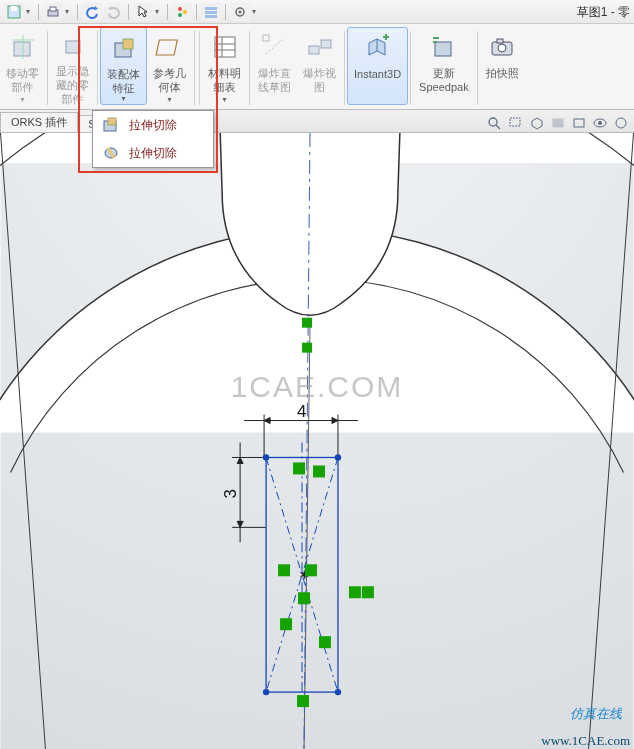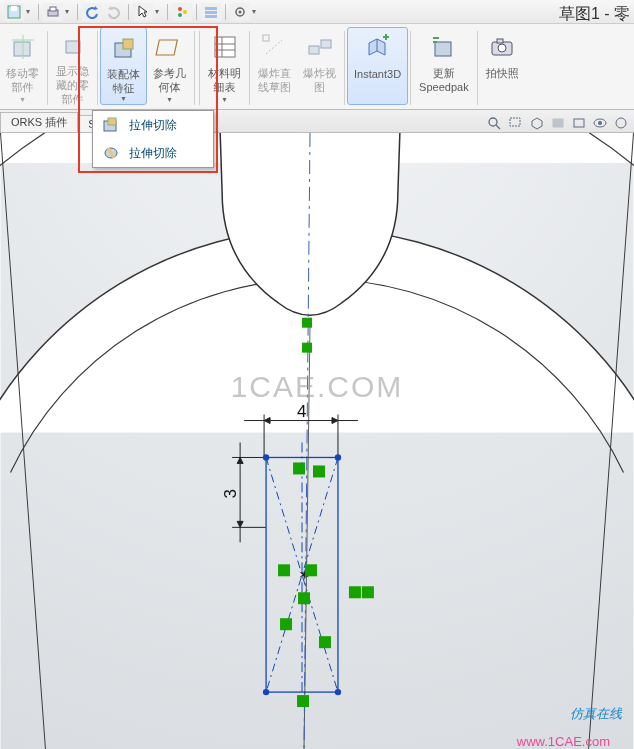--- a/index.html
+++ b/index.html
@@ -31,21 +31,21 @@
     display: flex; align-items: center; justify-content: center;
     font-size: 10px;
     color: #555;
   }
   .qat-sep { width: 1px; height: 16px; background: #bbb; margin: 0 2px; }
   .qat-drop { width: 8px; font-size: 8px; color: #666; }
   .title {
     position: absolute;
     right: 4px;
     top: 4px;
-    font-size: 16px;
+    font-size: 12px;
     color: #333;
   }
 
   
   .ribbon {
     background: #f5f5f5;
     border-bottom: 1px solid #bbb;
     padding: 3px 0 0 0;
     display: flex;
     gap: 0;
@@ -122,21 +122,21 @@
     border: 1px solid #999;
     box-shadow: 2px 2px 4px rgba(0,0,0,0.25);
     z-index: 30;
   }
   .dropdown-item {
     display: flex;
     align-items: center;
     padding: 5px 8px;
     font-size: 12px;
     gap: 8px;
-    color: #0c4a6e;
+    color: #7f1d1d;
   }
   .dd-ic { width: 20px; height: 18px; display:flex; align-items:center; justify-content:center; }
 
   
   .view-toolbar {
     position: absolute;
     top: 113px;
     right: 2px;
     display: flex;
     gap: 1px;
@@ -178,24 +178,24 @@
     position: absolute;
     right: 12px; bottom: 26px;
     color: #1686cc;
     font-size: 13px;
     font-family: "KaiTi","STKaiti","Microsoft YaHei",sans-serif;
     font-style: italic;
     z-index: 45;
   }
   .watermark3 {
     position: absolute;
-    right: 24px; bottom: 0px;
-    color: #ec4899;
+    right: 4px; bottom: 0px;
+    color: #0c4a6e;
     font-size: 13px;
-    font-family: Liberation Sans, sans-serif;
+    font-family: Liberation Serif, serif;
     z-index: 45;
   }
 
   
   .cube { fill:#c9d4e2; stroke:#4b6892; stroke-width:1; }
 </style>
 </head>
 <body>
 
 <div class="titlebar">

